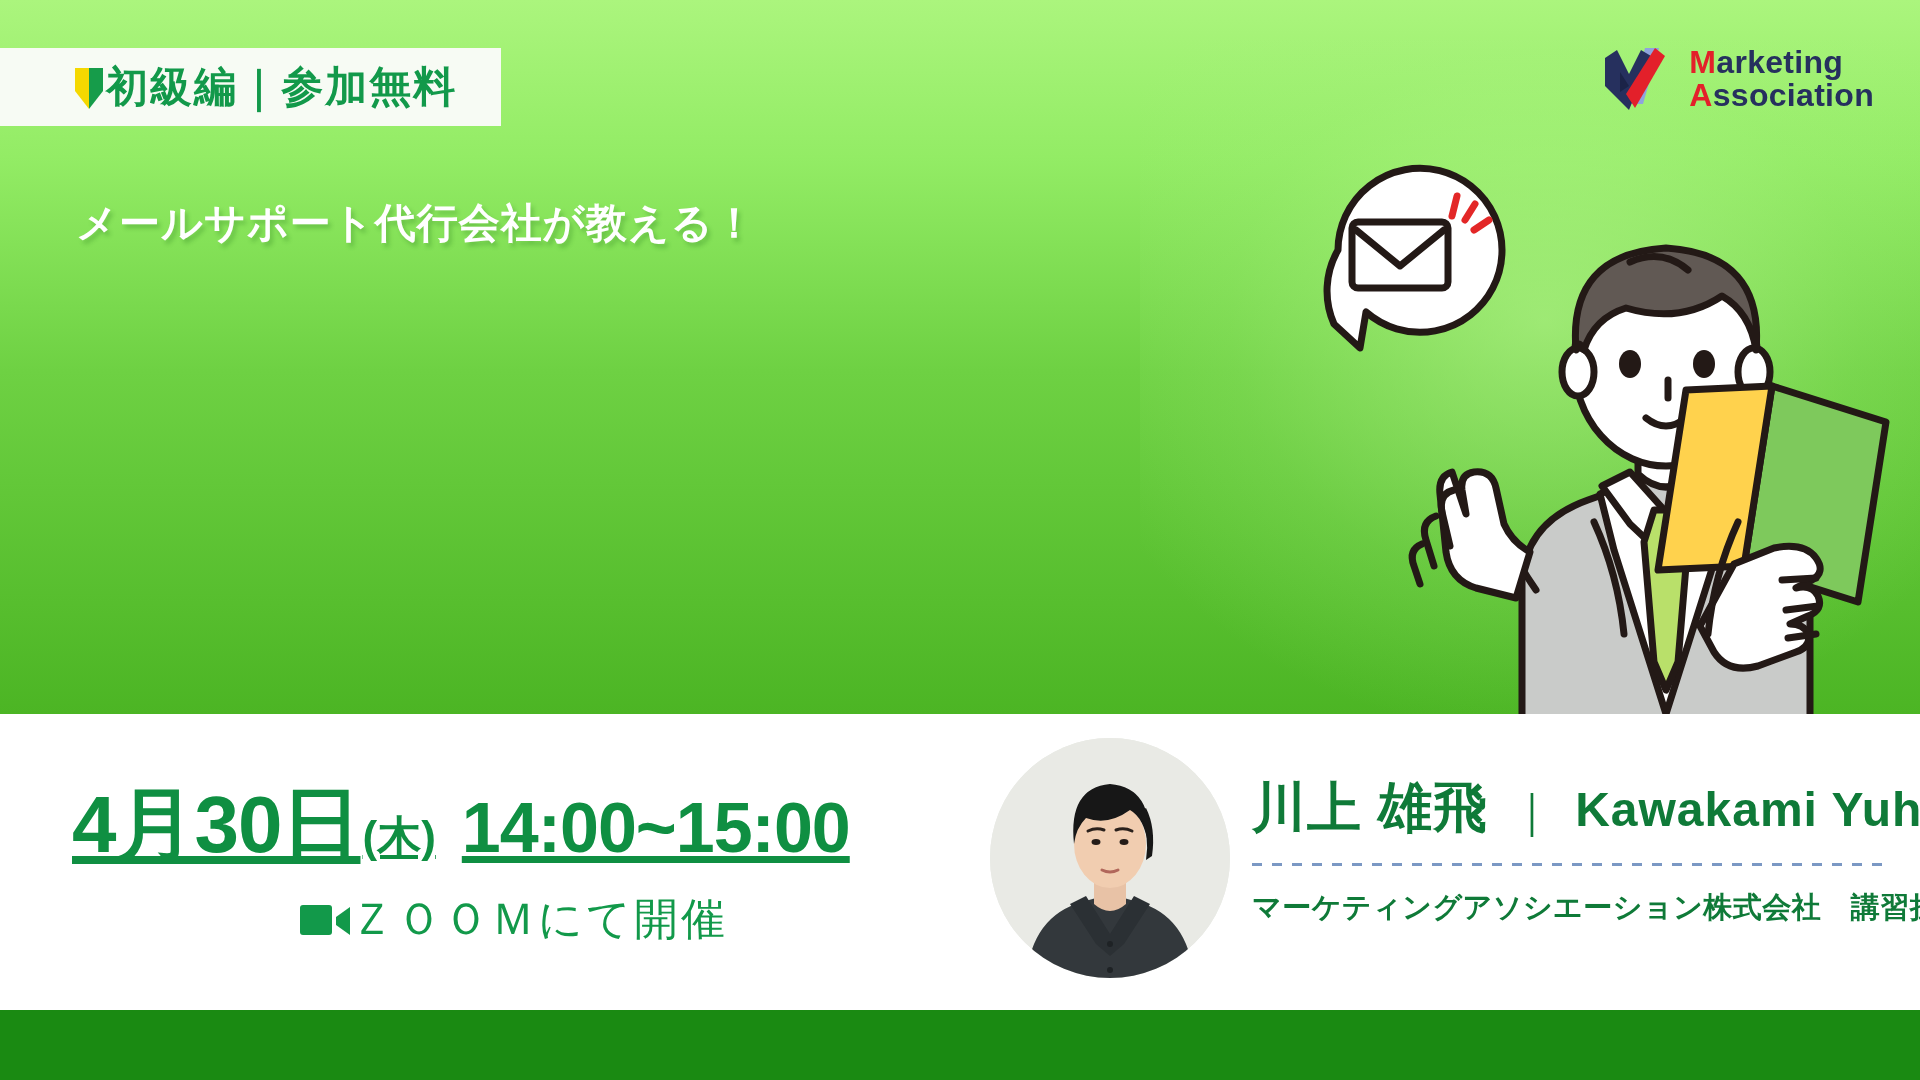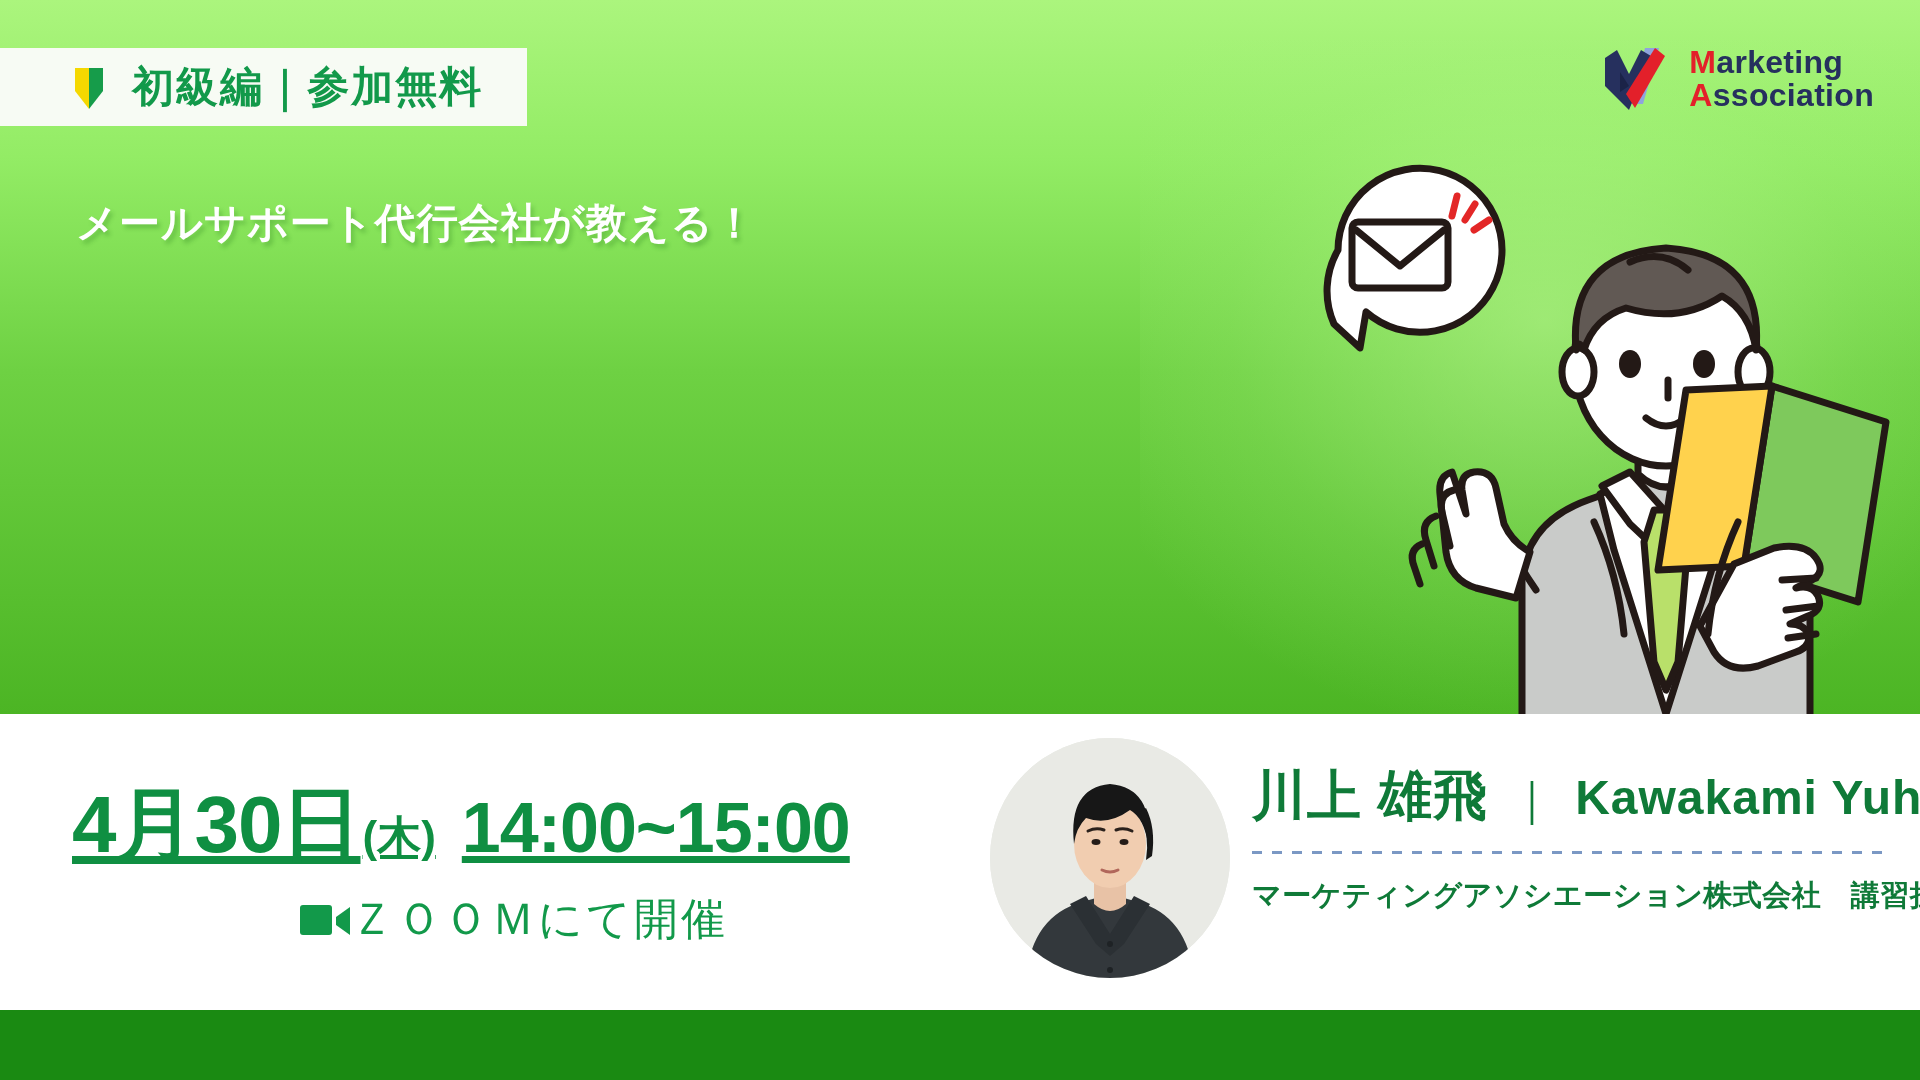--- a/index.html
+++ b/index.html
@@ -42,21 +42,20 @@
 
   
   .badge {
     position: absolute;
     left: 0;
     top: 48px;
     height: 78px;
     padding: 0 44px 0 72px;
     display: flex;
     align-items: center;
-    gap: 26px;
     background: #f7fbf4;
     z-index: 6;
   }
   .badge-label {
     font-size: 42px;
     font-weight: 700;
     color: #12994a;
     letter-spacing: 2px;
     white-space: nowrap;
     line-height: 1;
@@ -169,21 +168,21 @@
     height: 240px;
     border-radius: 50%;
     overflow: hidden;
     background: #e8eae4;
   }
   .avatar svg { display: block; width: 100%; height: 100%; }
 
   .speaker {
     position: absolute;
     left: 1252px;
-    top: 46px;
+    top: 58px;
     width: 640px;
   }
   .speaker-name {
     display: flex;
     align-items: baseline;
     color: #0f7a38;
     white-space: nowrap;
   }
   .sp-jp { font-size: 54px; font-weight: 700; letter-spacing: 1px; }
   .sp-sep { font-size: 44px; font-weight: 400; margin: 0 22px; color: #0f7a38; }

